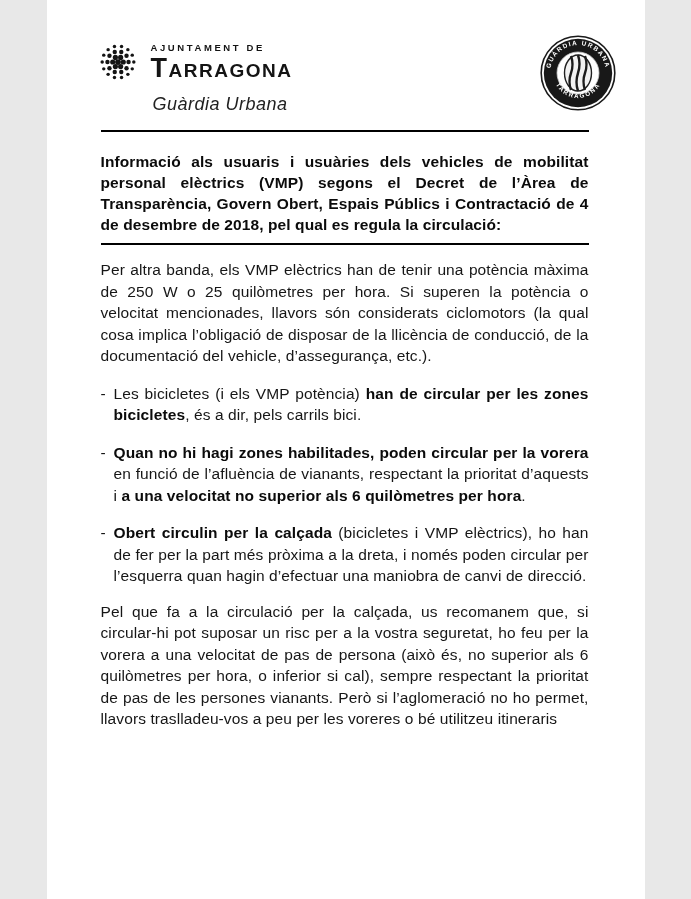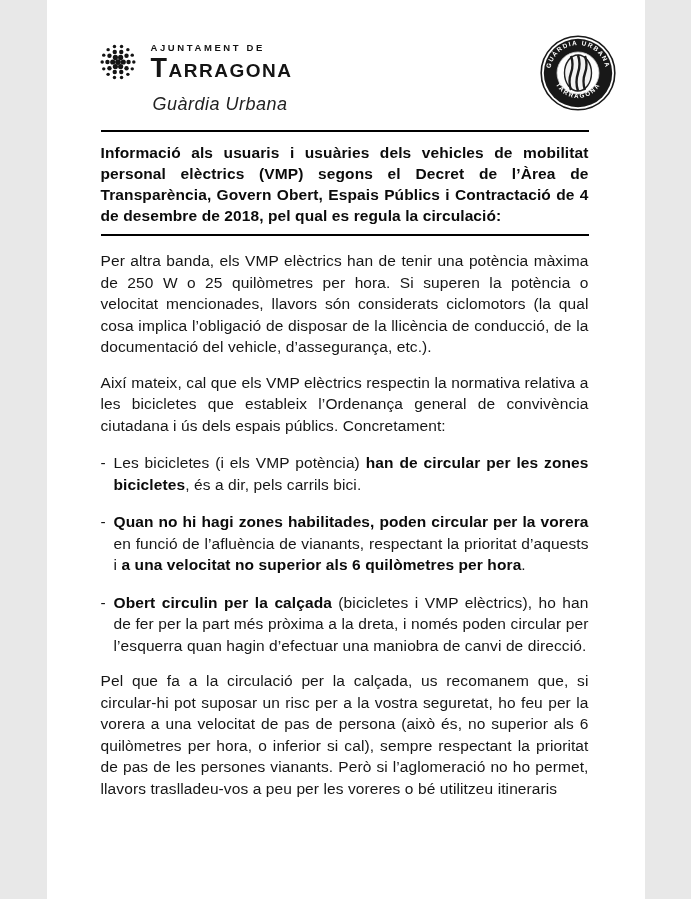--- a/index.html
+++ b/index.html
@@ -35,21 +35,21 @@
     position: absolute; left: 106px; top: 94px;
     font-size: 18px; font-style: italic; color: #222;
     letter-spacing: 0.5px;
   }
   .badge { position: absolute; left: 493px; top: 35px; }
   
   .content { padding: 0 56px 0 54px; }
   .title-block {
     border-top: 2px solid #000;
     border-bottom: 2px solid #000;
-    padding: 10px 0 8px 0;
+    padding: 19px 0 8px 0;
   }
   .doc-title {
     font-size: 15.5px; font-weight: bold; line-height: 21px;
     text-align: justify; color: #0d0d0d; letter-spacing: 0.1px;
   }
   .para {
     font-size: 15.5px; line-height: 21.5px; text-align: justify;
     margin-top: 14px; color: #161616; letter-spacing: 0.1px;
   }
   .bullet {
@@ -140,21 +140,20 @@
 
   <div class="content">
 
     <div class="title-block">
       <p class="doc-title">Informació als usuaris i usuàries dels vehicles de mobilitat personal elèctrics (VMP) segons el Decret de l’Àrea de Transparència, Govern Obert, Espais Públics i Contractació de 4 de desembre de 2018, pel qual es regula la circulació:</p>
     </div>
 
 
     <p class="para">Per altra banda, els VMP elèctrics han de tenir una potència màxima de 250 W o 25 quilòmetres per hora. Si superen la potència o velocitat mencionades, llavors són considerats ciclomotors (la qual cosa implica l’obligació de disposar de la llicència de conducció, de la documentació del vehicle, d’assegurança, etc.).</p>
 
-    <p class="para">Així mateix, cal que els VMP elèctrics respectin la normativa relativa a les bicicletes que estableix l’Ordenança general de convivència ciutadana i ús dels espais públics. Concretament:</p>
 
     <div class="bullet">
       <span class="dash">-</span>
       <p class="bullet-text"><span>Les bicicletes (i els VMP potència) </span><strong>han de circular per les zones bicicletes</strong><span>, és a dir, pels carrils bici.</span></p>
     </div>
 
     <div class="bullet">
       <span class="dash">-</span>
       <p class="bullet-text"><strong>Quan no hi hagi zones habilitades, poden circular per la vorera</strong><span> en funció de l’afluència de vianants, respectant la prioritat d’aquests i </span><strong>a una velocitat no superior als 6 quilòmetres per hora</strong><span>.</span></p>
     </div>

